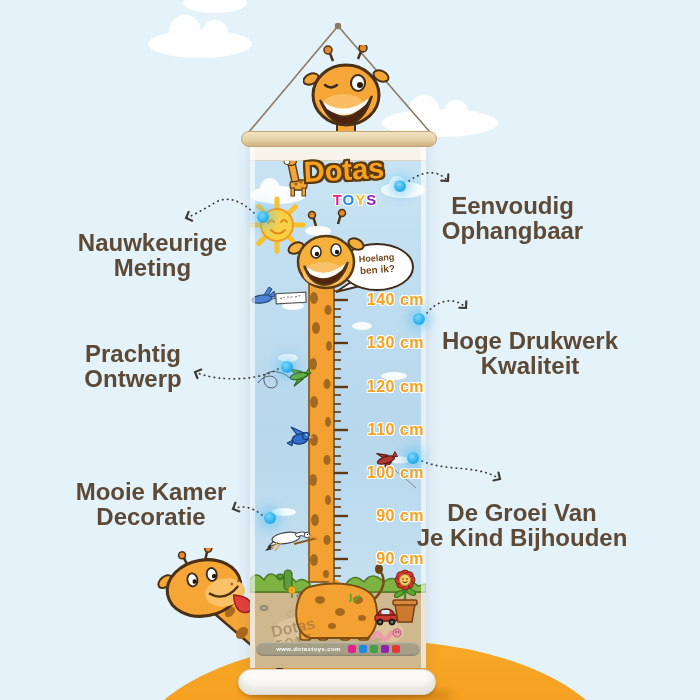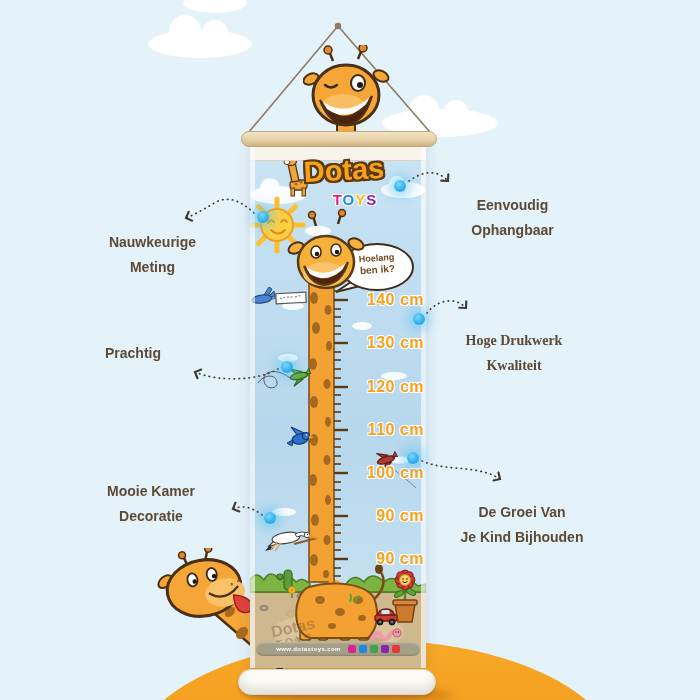--- a/index.html
+++ b/index.html
@@ -59,27 +59,27 @@
     box-shadow:inset 0 1px 2px rgba(255,255,255,.35), inset 0 -1px 2px rgba(0,0,0,.2);}
   #bar-url{font-size:6px;font-weight:bold;color:#fff;letter-spacing:.4px;margin-right:4px;}
   .soc{width:8px;height:8px;border-radius:2px;}
   .s0{background:#e0218a;} .s1{background:#1e88e5;} .s2{background:#43a047;}
   .s3{background:#8e24aa;} .s4{background:#e53935;}
   
   #svg-front{left:0;top:0;width:700px;height:700px;z-index:8;pointer-events:none;}
   .dot{width:12px;height:12px;border-radius:50%;z-index:8;
     background:radial-gradient(circle at 40% 35%,#7ed6f9 0%,#2fb3ef 55%,#159ade 100%);
     box-shadow:0 0 10px 6px rgba(90,195,245,.45);}
-  .feature{z-index:9;text-align:center;color:#5d4a36;font-size:14px;font-weight:600;
+  .feature{z-index:9;text-align:center;color:#5d4a36;font-size:24px;font-weight:600;
     line-height:25px;}
   .feature span{display:block;}
   .f1{left:50px;top:230px;width:205px;}
   .f2{left:410px;top:193px;width:205px;}
   .f3{left:33px;top:341px;width:200px;}
-  .f4{left:414px;top:328px;width:200px;font-family:Liberation Serif, serif;}
+  .f4{left:430px;top:328px;width:200px;}
   .f5{left:45px;top:479px;width:212px;}
   .f6{left:412px;top:500px;width:220px;}
 </style>
 </head>
 <body>
 
 <div class="abs" id="mound"></div>
 <div class="abs" id="roll-shadow"></div>
 
 <svg class="abs" id="svg-bg" viewBox="0 0 700 700">
@@ -479,20 +479,21 @@
 <div class="abs feature f1">
   <span>Nauwkeurige</span>
   <span>Meting</span>
 </div>
 <div class="abs feature f2">
   <span>Eenvoudig</span>
   <span>Ophangbaar</span>
 </div>
 <div class="abs feature f3">
   <span>Prachtig</span>
+  <span>Ontwerp</span>
 </div>
 <div class="abs feature f4">
   <span>Hoge Drukwerk</span>
   <span>Kwaliteit</span>
 </div>
 <div class="abs feature f5">
   <span>Mooie Kamer</span>
   <span>Decoratie</span>
 </div>
 <div class="abs feature f6">

